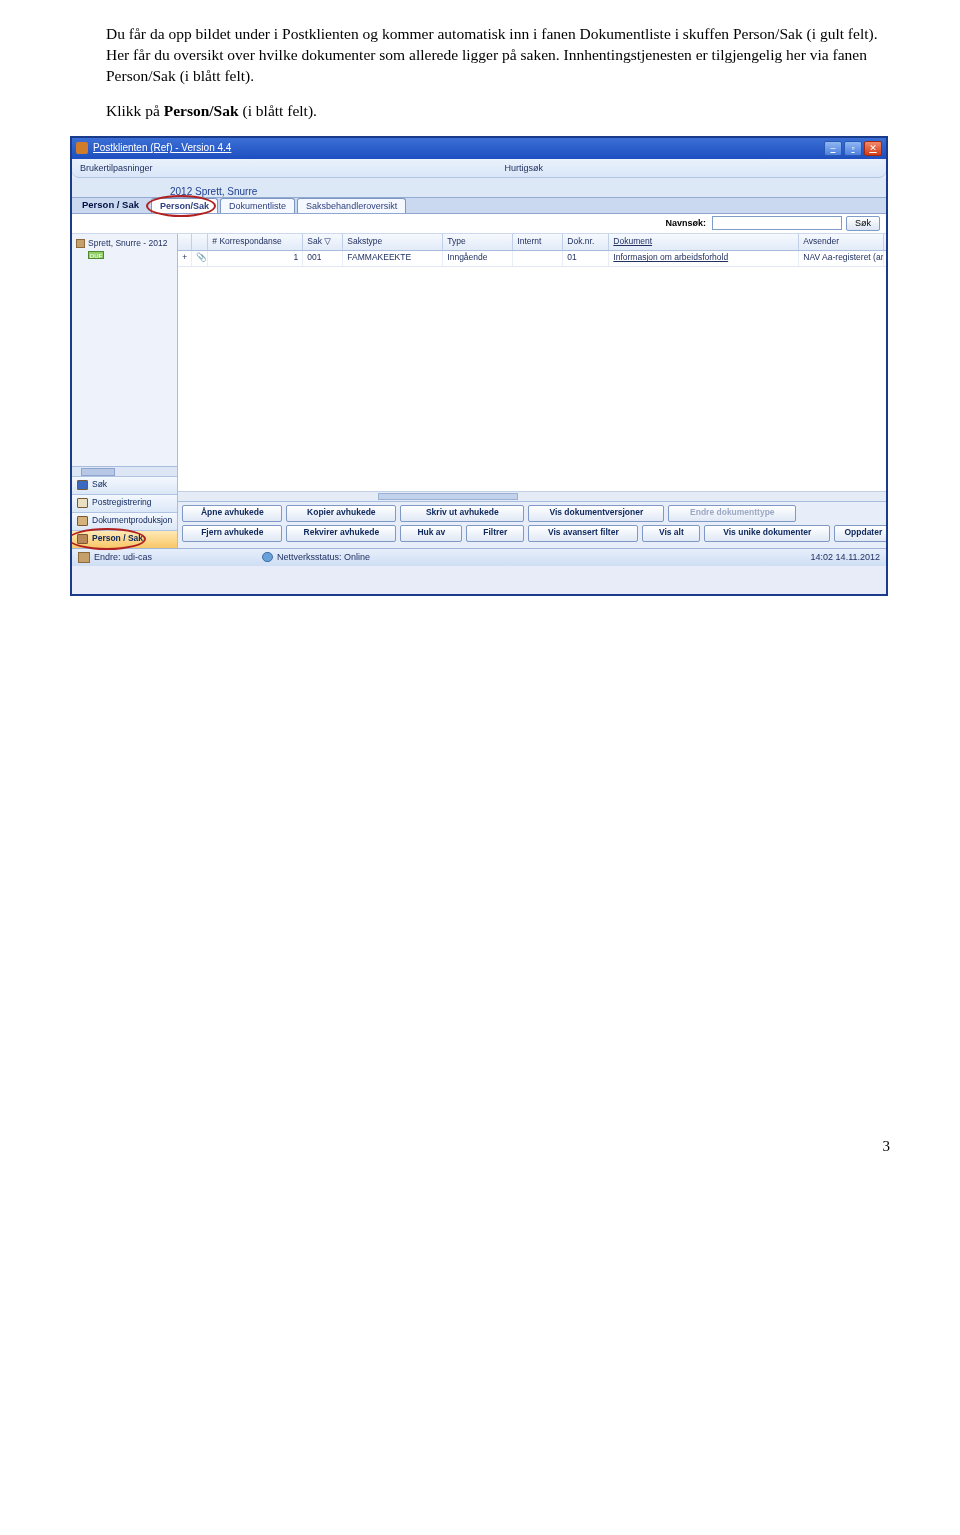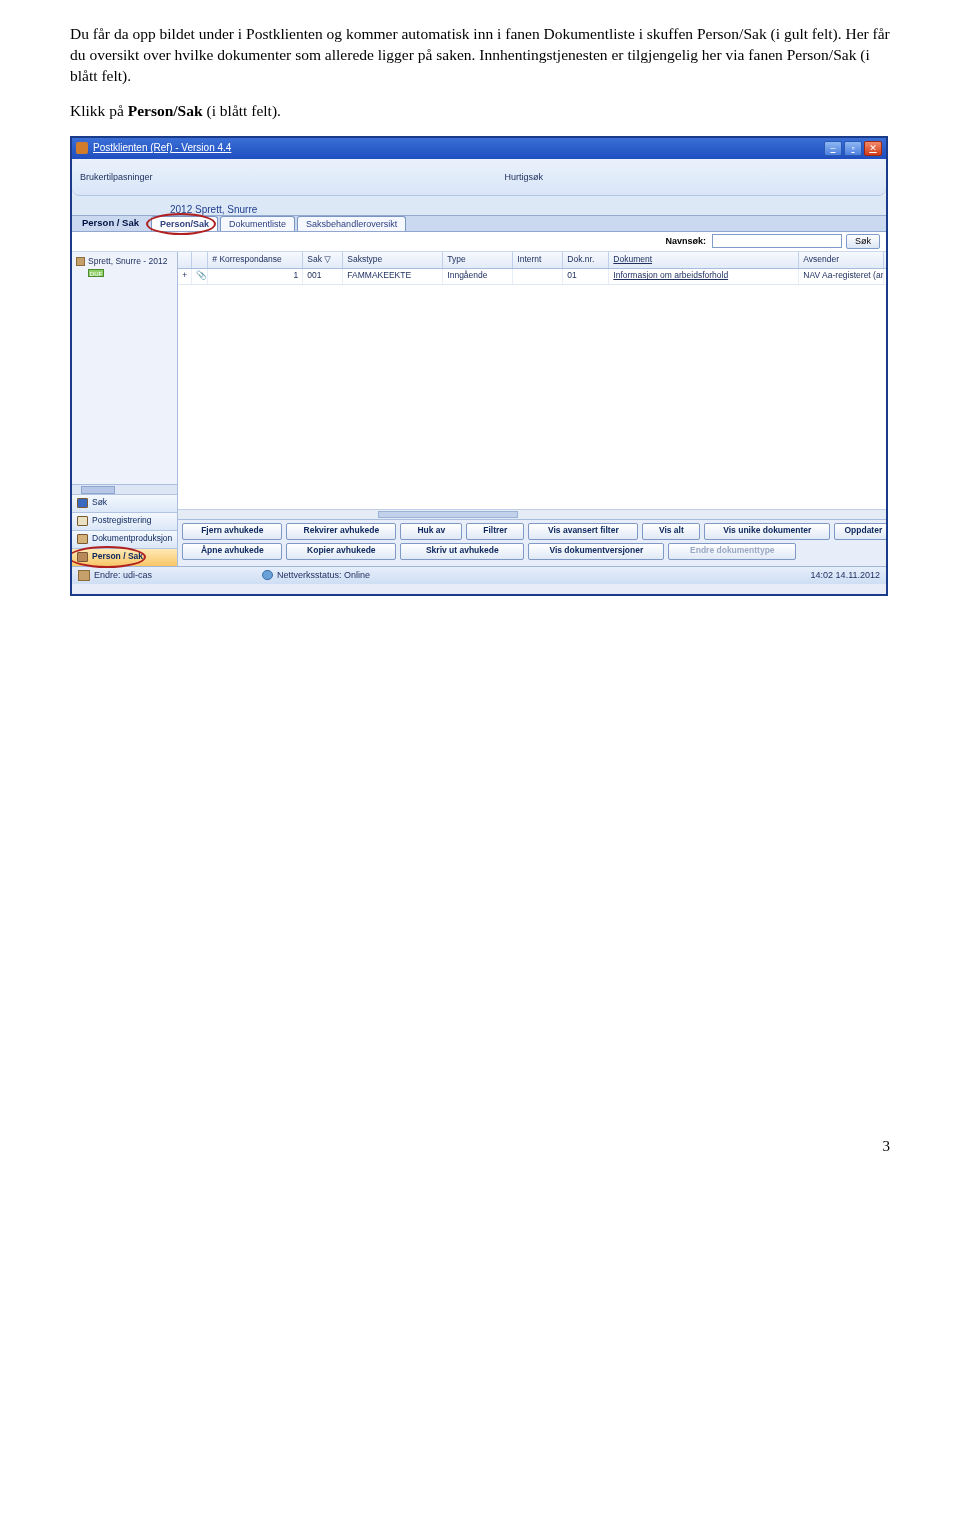--- a/index.html
+++ b/index.html
@@ -1,26 +1,26 @@
 <!DOCTYPE html>
 <html><head>
 <meta charset="utf-8">
 <style>
   * { box-sizing: border-box; margin: 0; padding: 0; }
   body { font-family: "Times New Roman", serif; background: #fff; width: 960px; padding: 24px 70px 0 70px; font-size: 15.5px; line-height: 1.35; color: #000; }
-  .para { margin-bottom: 14px; }
+  .para { margin-bottom: 14px; margin-left: 36px; }
   .bold { font-weight: bold; }
   .screenshot-wrap { margin-top: 6px; }
   .shot { width: 818px; height: 460px; border: 2px solid #1a3a8a; background: #e8ecf8; font-family: Tahoma, Arial, sans-serif; font-size: 9px; color: #000; position: relative; overflow: hidden; }
   .titlebar { height: 21px; background: linear-gradient(#3b6fd6,#1e4ebf); display: flex; align-items: center; padding: 0 4px; color: #fff; font-size: 10px; text-decoration: underline; }
   .titlebar .t-icon { width: 12px; height: 12px; background: #d07c2a; margin-right: 5px; border-radius: 2px; }
   .titlebar .spacer { flex: 1; }
   .winbtn { width: 18px; height: 15px; background: linear-gradient(#8fb7f2,#4c7fe0); border: 1px solid #2a59b2; border-radius: 2px; margin-left: 2px; display:flex; align-items:center; justify-content:center; color:#fff; font-size:9px; line-height:1;}
   .winbtn.close { background: linear-gradient(#f28a6a,#d23c18); border-color:#a02810;}
-  .toolbar { height: 37px; background: linear-gradient(#eaf1fb,#d9e6f8); border-bottom: 1px solid #b3c5e5; display:flex; align-items:center; padding:0 8px; font-size:9px; color:#1a2a5a;border-radius:7px;}
+  .toolbar { height: 19px; background: linear-gradient(#eaf1fb,#d9e6f8); border-bottom: 1px solid #b3c5e5; display:flex; align-items:center; padding:0 8px; font-size:9px; color:#1a2a5a;border-radius:7px;}
   .toolbar .hurtig { margin-left: 352px; }
   .tabstrip { height: 20px; background:#dde8f7; border-bottom:1px solid #95aad0; display:flex; align-items:flex-end; position:relative;}
   .tabstrip .yearname { position:absolute; left:98px; top:7px; font-size:10px; color:#204090;}
   .crumbbar { height: 16px; background:#cad9f0; border-bottom:1px solid #90a5cf; font-size:9.5px; font-weight:bold; color:#001040; display:flex; align-items:center;}
   .crumbbar .section { padding:0 10px; }
   .crumbbar .tab { background:#f5f9ff; border:1px solid #7c96c4; border-bottom:none; height:15px; padding:0 8px; display:flex; align-items:center; font-weight:normal; font-size:9px; color:#304080; border-radius:3px 3px 0 0; margin-left:2px;}
   .crumbbar .tab.active { background:#fff; font-weight:bold; position:relative;}
   .crumbbar .tab.active .oval { position:absolute; left:-6px; top:-4px; width:70px; height:22px; border:2px solid #b02020; border-radius:50%; pointer-events:none;}
   .searchbar { padding:2px 6px; display:flex; align-items:center; background:#fff; border-bottom:1px solid #cdd8ec; height:20px;}
   .searchbar .lbl { margin-left:auto; font-weight:bold; font-size:9px; margin-right:6px;}
@@ -166,36 +166,36 @@
           <div class="gc w-dok">01</div>
           <div class="gc w-dkm">Informasjon om arbeidsforhold</div>
           <div class="gc w-avs">NAV Aa-registeret (arbeidsgi</div>
         </div>
         <div class="gridspace"></div>
         <div class="bottomscroll">
             <div class="thumb"></div>
           </div>
         <div class="btnrows">
           <div class="btnrow">
+            <div class="abtn" style="width:100px">Åpne avhukede</div>
+            <div class="abtn" style="width:110px">Kopier avhukede</div>
+            <div class="abtn" style="width:124px">Skriv ut avhukede</div>
+            <div class="abtn" style="width:136px">Vis dokumentversjoner</div>
+            <div class="abtn dis" style="width:128px">Endre dokumenttype</div>
+          </div>
+          <div class="btnrow">
             <div class="abtn" style="width:100px">Fjern avhukede</div>
             <div class="abtn" style="width:110px">Rekvirer avhukede</div>
             <div class="abtn" style="width:62px">Huk av</div>
             <div class="abtn" style="width:58px">Filtrer</div>
             <div class="abtn" style="width:110px">Vis avansert filter</div>
             <div class="abtn" style="width:58px">Vis alt</div>
             <div class="abtn" style="width:126px">Vis unike dokumenter</div>
             <div class="abtn" style="width:58px">Oppdater</div>
           </div>
-          <div class="btnrow">
-            <div class="abtn" style="width:100px">Åpne avhukede</div>
-            <div class="abtn" style="width:110px">Kopier avhukede</div>
-            <div class="abtn" style="width:124px">Skriv ut avhukede</div>
-            <div class="abtn" style="width:136px">Vis dokumentversjoner</div>
-            <div class="abtn dis" style="width:128px">Endre dokumenttype</div>
-          </div>
         </div>
       </div>
     </div>
 
     <div class="statusbar">
       <div class="sic"></div>
       <span>Endre: udi-cas</span>
       <span class="net">
           <span class="nic"></span>
           <span>Nettverksstatus: Online</span>

